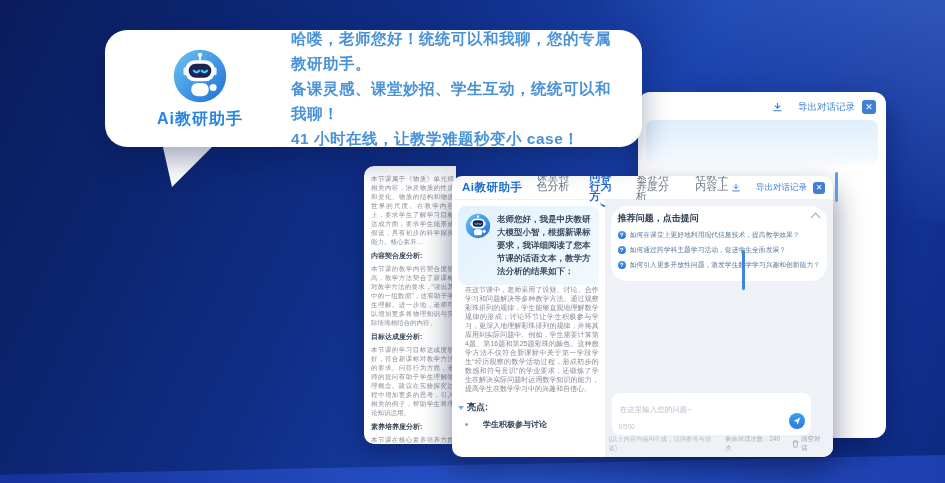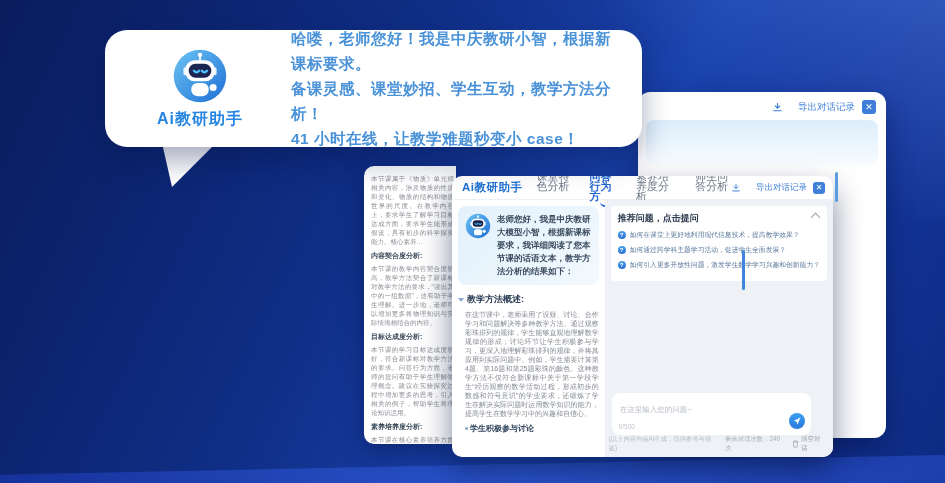--- a/index.html
+++ b/index.html
@@ -56,25 +56,25 @@
   .msg-card{display:flex;gap:6px;align-items:flex-start;border-radius:8px;padding:7px 7px;
     background:linear-gradient(135deg,#e3f1fc,#f2f9fe);}
   .msg-text{font-size:8.5px;line-height:13px;color:#3a4a5e;font-weight:bold;}
   .avatar{width:26px;height:26px;flex:0 0 26px;}
   .sec-head{display:flex;align-items:center;gap:3px;margin:8px 0 4px 0;
     font-size:9px;font-weight:bold;color:#2c3e55;}
   .tri{width:0;height:0;border-left:3.5px solid transparent;border-right:3.5px solid transparent;
     border-top:4.5px solid #86a9cc;}
   .para{margin:0;font-size:7px;line-height:9px;color:#848a92;text-align:justify;padding-left:7px;}
   .hl-item{padding-left:7px;margin-top:5px;}
-  .hl-title{display:flex;align-items:center;gap:2px;font-size:8px;font-weight:bold;color:#33475e;margin-bottom:2px;}
+  .hl-title{display:flex;align-items:center;gap:15px;font-size:8px;font-weight:bold;color:#33475e;margin-bottom:2px;}
   .dot{width:3px;height:3px;border-radius:50%;background:#86a9cc;}
   
   .right-col{flex:1;background:#eef1f6;position:relative;padding:6px 6px;box-sizing:border-box;}
-  .rec-card{background:#fff;border-radius:4px;padding:6px 7px;position:relative;}
+  .rec-card{background:#fff;border-radius:16px;padding:6px 7px;position:relative;}
   .rec-title{font-size:9px;font-weight:bold;color:#2c3a4e;margin-bottom:5px;}
   .caret-up{position:absolute;right:8px;top:8px;width:6px;height:6px;
     border-left:1.5px solid #9aa5b1;border-top:1.5px solid #9aa5b1;transform:rotate(45deg);cursor:pointer;}
   .q-row{display:flex;align-items:center;gap:4px;margin-bottom:5px;cursor:pointer;}
   .q-icon{width:8px;height:8px;flex:0 0 8px;border-radius:50%;
     background:linear-gradient(180deg,#4aa0ec,#2b6fd4);color:#fff;font-size:6px;font-weight:bold;
     line-height:8px;text-align:center;}
   .q-text{font-size:6.8px;color:#5b7a9d;white-space:nowrap;overflow:hidden;}
   .input-card{position:absolute;left:7px;right:22px;bottom:22px;height:42px;background:#fff;
     border-radius:8px;padding:5px 6px;box-sizing:border-box;}
@@ -130,21 +130,21 @@
   </div>
   <div class="scroll-thumb bw-thumb"></div>
 
   <div class="front-win">
     <div class="fw-header">
       <span class="fw-logo">Ai教研助手</span>
       <span class="fw-tabs">
         <span class="tab">课堂特色分析</span>
         <span class="tab active">问答行为方</span>
         <span class="tab">素养培养度分析</span>
-        <span class="tab">师生问答分析</span>
+        <span class="tab">在教学内容上</span>
       </span>
       <span class="export-btn">
         <svg width="8" height="8" viewBox="0 0 9 9">
           <path d="M4.5 0.5 v4.2 M2.3 3 L4.5 5.2 L6.7 3 M0.8 7.8 h7.4" stroke="#3f7fd9" stroke-width="1.1" fill="none" stroke-linecap="round"></path>
         </svg>
         <span>导出对话记录</span>
       </span>
       <span class="close-btn">✕</span>
     </div>
     <div class="fw-body">
@@ -164,25 +164,25 @@
             <rect x="47" y="22" width="4" height="9" rx="2" fill="#e8f4fd"></rect>
             <rect x="15" y="14" width="34" height="24" rx="11" fill="#fff"></rect>
             <rect x="19" y="18" width="26" height="16" rx="8" fill="#1b2550"></rect>
             <path d="M25 26 q3 3.5 6 0" stroke="#4fc3ff" stroke-width="2.6" fill="none" stroke-linecap="round"></path>
             <path d="M34 26 q3 3.5 6 0" stroke="#4fc3ff" stroke-width="2.6" fill="none" stroke-linecap="round"></path>
             <rect x="22" y="40" width="20" height="15" rx="7" fill="#fff"></rect>
             <circle cx="47" cy="45" r="4" fill="#fff"></circle>
           </svg>
           <div class="msg-text">老师您好，我是中庆教研大模型小智，根据新课标要求，我详细阅读了您本节课的话语文本，教学方法分析的结果如下：</div>
         </div>
+        <p class="para">在这节课中，老师采用了设疑、讨论、合作学习和问题解决等多种教学方法。通过观察彩珠排列的规律，学生能够直观地理解数学规律的形成；讨论环节让学生积极参与学习，更深入地理解彩珠排列的规律，并将其应用到实际问题中。例如，学生需要计算第4题、第16题和第25题彩珠的颜色。这种教学方法不仅符合新课标中关于第一学段学生“经历观察的数学活动过程，形成初步的数感和符号意识”的学业要求，还锻炼了学生在解决实际问题时运用数学知识的能力，提高学生在数学学习中的兴趣和自信心。</p>
         <div class="sec-head">
           <span class="tri"></span>
-          <span>教学方法概述:</span>
-        </div>
-        <p class="para">在这节课中，老师采用了设疑、讨论、合作学习和问题解决等多种教学方法。通过观察彩珠排列的规律，学生能够直观地理解数学规律的形成；讨论环节让学生积极参与学习，更深入地理解彩珠排列的规律，并将其应用到实际问题中。例如，学生需要计算第4题、第16题和第25题彩珠的颜色。这种教学方法不仅符合新课标中关于第一学段学生“经历观察的数学活动过程，形成初步的数感和符号意识”的学业要求，还锻炼了学生在解决实际问题时运用数学知识的能力，提高学生在数学学习中的兴趣和自信心。</p>
+          <span>亮点:</span>
+        </div>
         <div class="hl-item">
           <div class="hl-title">
             <span class="dot"></span>
             <span>学生积极参与讨论</span>
           </div>
 
         </div>
 
       </div>
       <div class="right-col">
@@ -246,18 +246,18 @@
         <rect x="15" y="14" width="34" height="24" rx="11" fill="#fff"></rect>
         <rect x="19" y="18" width="26" height="16" rx="8" fill="#1b2550"></rect>
         <path d="M25 26 q3 3.5 6 0" stroke="#4fc3ff" stroke-width="2.6" fill="none" stroke-linecap="round"></path>
         <path d="M34 26 q3 3.5 6 0" stroke="#4fc3ff" stroke-width="2.6" fill="none" stroke-linecap="round"></path>
         <rect x="22" y="40" width="20" height="15" rx="7" fill="#fff"></rect>
         <circle cx="47" cy="45" r="4" fill="#fff"></circle>
       </svg>
       <span class="logo-title">Ai教研助手</span>
     </div>
     <div class="bubble-lines">
-      <div>哈喽，老师您好！我是中庆教研小智，根据新课标要求。</div>
-      <div>备课灵感、课堂妙招、学生互动，教学方法分析！</div>
+      <div>哈喽，老师您好！统统可以和我聊，您的专属教研助手。</div>
+      <div>备课灵感、课堂妙招、学生互动，统统可以和我聊！</div>
       <div>41 小时在线，让教学难题秒变小 case！</div>
     </div>
   </div>
 </div>
 
 </body></html>

